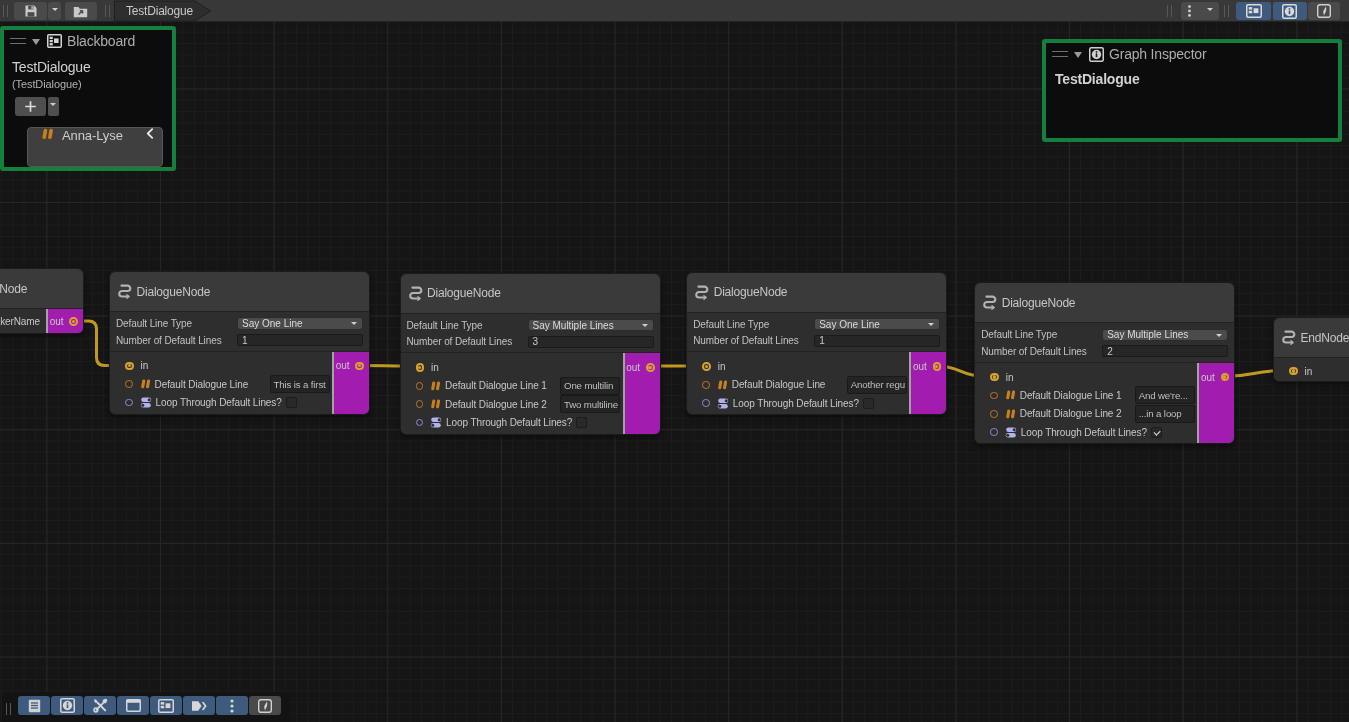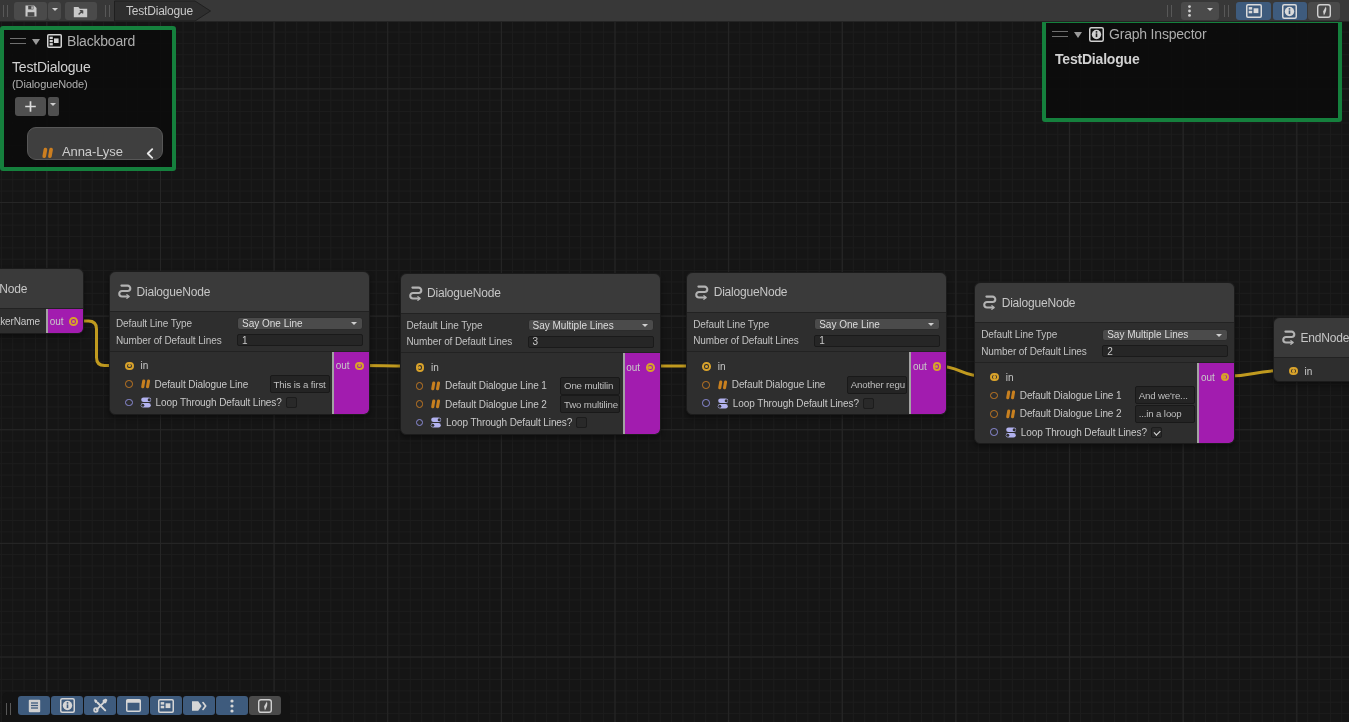--- a/index.html
+++ b/index.html
@@ -343,43 +343,43 @@
         <rect x="0.75" y="0.75" width="13.5" height="12.5" rx="1" stroke="#d4d4d4" stroke-width="1.5"></rect>
         <rect x="2.6" y="2.7" width="3.2" height="2.3" fill="#d4d4d4"></rect>
         <rect x="2.6" y="5.9" width="3.2" height="2.3" fill="#d4d4d4"></rect>
         <rect x="2.6" y="9.1" width="3.2" height="2.3" fill="#d4d4d4"></rect>
         <rect x="7" y="4.4" width="4.6" height="4.6" fill="#d4d4d4"></rect>
       </svg>
   <span class="ptitle">Blackboard</span>
  </div>
  <div style="padding:7px 8px 0 8px">
   <div style="font-size:14px;color:#d0d0d0;letter-spacing:-.2px">TestDialogue</div>
-  <div style="font-size:11px;color:#b0b0b0;margin-top:3px;letter-spacing:-.1px">(DialogueNode)</div>
+  <div style="font-size:11px;color:#b0b0b0;margin-top:3px;letter-spacing:-.1px">(TestDialogue)</div>
  </div>
  <div style="position:absolute;left:10.5px;top:66.5px;width:31px;height:19.5px;background:#4f4f4f;border-radius:3px;display:flex;align-items:center;justify-content:center">
       <svg width="13" height="13" viewBox="0 0 13 13">
         <path d="M6.5 1.2 V11.8 M1.2 6.5 H11.8" stroke="#dcdcdc" stroke-width="1.7"></path>
       </svg>
     </div>
  <div style="position:absolute;left:43.5px;top:66.5px;width:11.5px;height:19.5px;background:#4f4f4f;border-radius:2px;display:flex;align-items:center;justify-content:center">
       <span class="caret"></span>
     </div>
- <div style="position:absolute;left:23px;top:97px;width:136px;height:33px;background:#3f3f3f;border:1px solid #575757;border-radius:9px;display:flex;align-items:flex-end">
+ <div style="position:absolute;left:23px;top:97px;width:136px;height:40px;background:#3f3f3f;border:1px solid #575757;border-radius:4px;display:flex;align-items:flex-start">
   <svg style="margin-left:13px" width="13" height="12" viewBox="0 0 11 10" fill="#cb7e20">
         <rect x="1.7" y="0.5" width="3.1" height="8.8" rx="1.5" transform="rotate(10 3.2 4.9)"></rect>
         <rect x="6.5" y="0.5" width="3.1" height="8.8" rx="1.5" transform="rotate(10 8 4.9)"></rect>
       </svg>
   <span style="font-size:13px;color:#cccccc;margin-left:8px;letter-spacing:-.1px">Anna-Lyse</span>
   <svg style="margin-left:auto;margin-right:8px" width="8" height="11" viewBox="0 0 8 11" fill="none">
         <path d="M6.2 1.2 L1.8 5.5 L6.2 9.8" stroke="#e8e8e8" stroke-width="1.8" stroke-linecap="round" stroke-linejoin="round"></path>
       </svg>
  </div>
 </div>
 
-<div class="panel" id="ginspector" style="left:1042px;top:19px;width:300px;height:103px">
+<div class="panel" id="ginspector" style="left:1042px;top:39px;width:300px;height:103px">
  <div class="phead">
   <span class="hgrip"></span>
       <span class="harrow"></span>
   <svg width="15" height="15" viewBox="0 0 15 15" fill="none">
         <rect x="0.75" y="0.75" width="13.5" height="13.5" rx="1.5" stroke="#cfcfcf" stroke-width="1.5"></rect>
         <circle cx="7.5" cy="7.5" r="4.7" fill="#cfcfcf"></circle>
         <rect x="6.7" y="6.4" width="1.6" height="3.7" fill="#1c1c1c"></rect>
         <rect x="6.7" y="4.1" width="1.6" height="1.6" fill="#1c1c1c"></rect>
       </svg>
   <span class="ptitle">Graph Inspector</span>

